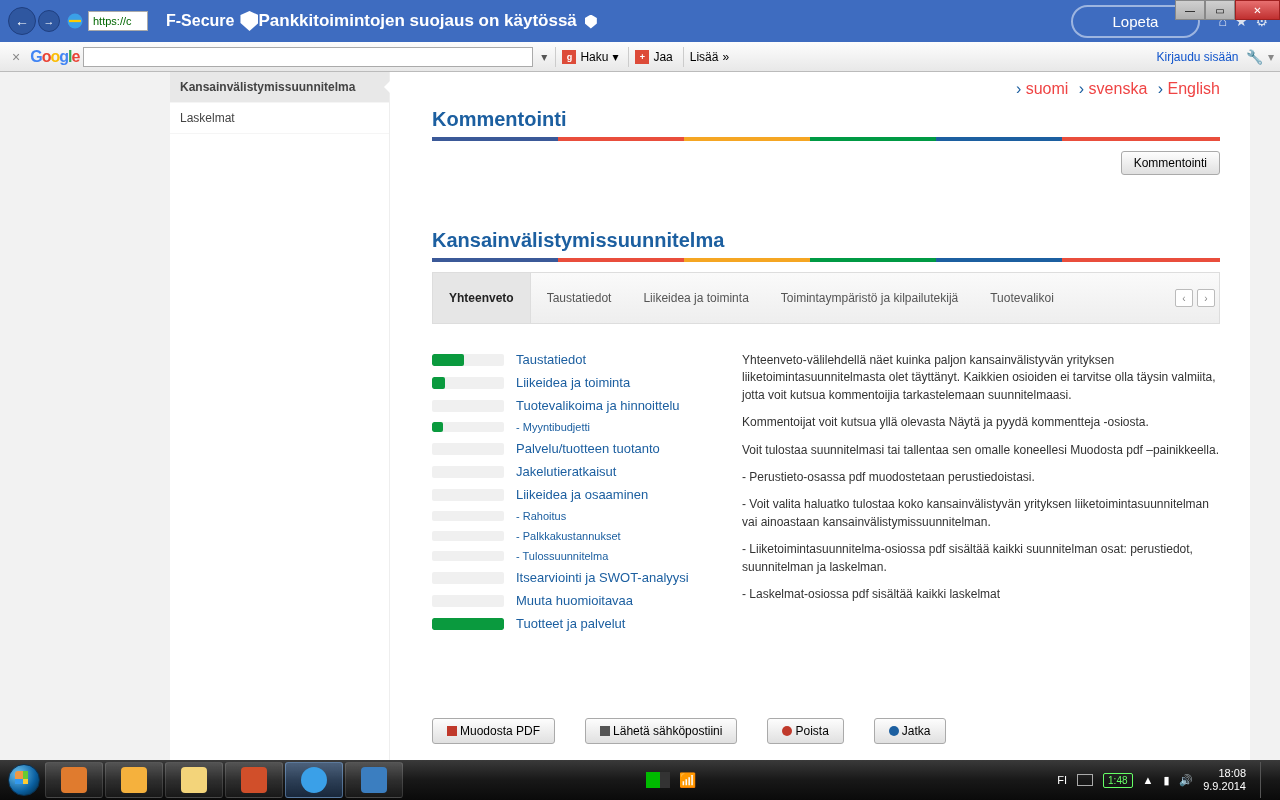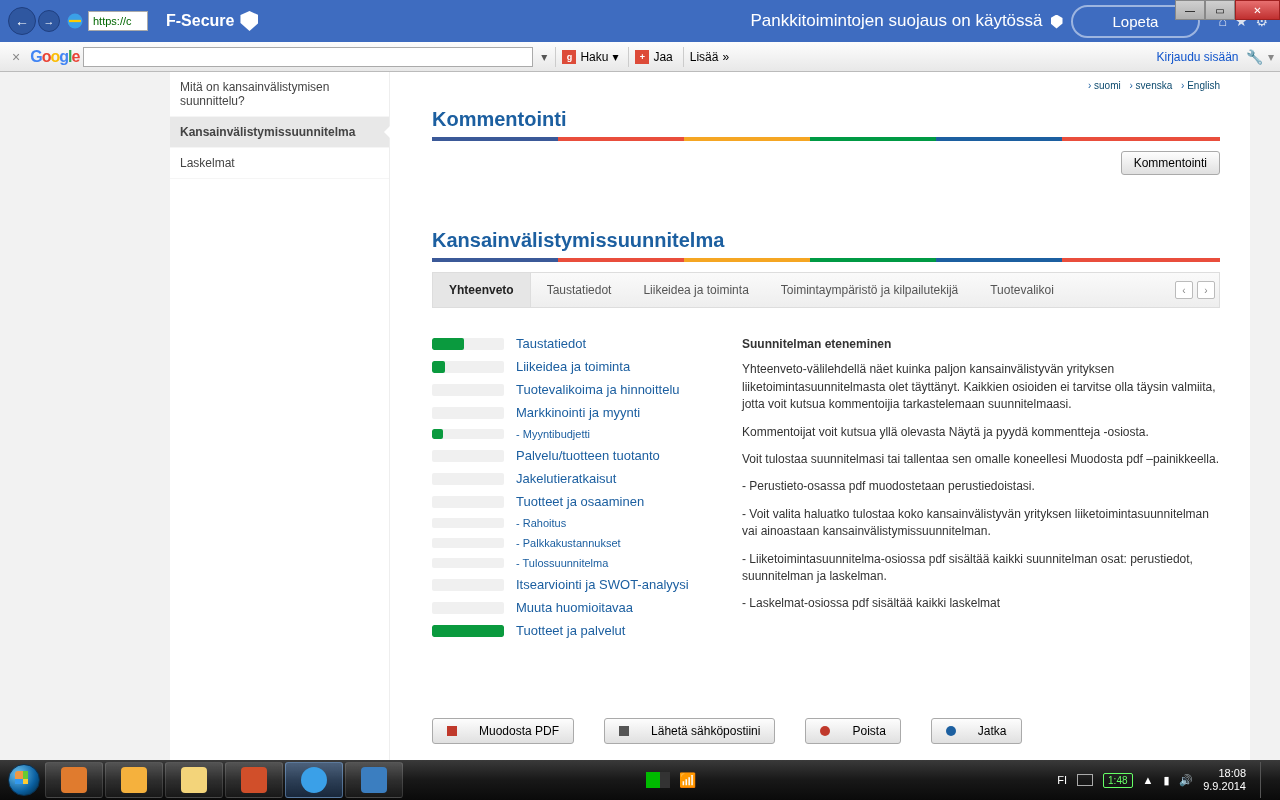--- a/index.html
+++ b/index.html
@@ -13,21 +13,21 @@
 .winchrome .btn.close { background: linear-gradient(#e87070,#c03030); color: #fff; border-color:#a02020; width: 45px; }
 
 
 .fsbanner { height: 42px; background: #3e6cc0; color: #fff; display: flex; align-items: center; padding: 0 8px; position: relative; }
 .nav-back, .nav-fwd { width: 28px; height: 28px; border-radius: 50%; background: #2f57a0; border: 1px solid #1f3f80; display: flex; align-items: center; justify-content: center; color: #fff; font-size: 14px; margin-right: 2px; cursor: pointer; }
 .nav-fwd { width: 22px; height: 22px; font-size: 11px; }
 .ie-icon { width: 18px; height: 18px; margin: 0 4px; }
 .url-bit { background: #fff; color: #060; font-size: 11px; padding: 3px 4px; border: 1px solid #aaa; width: 60px; overflow: hidden; white-space: nowrap; }
 .fs-logo { margin-left: 18px; font-weight: bold; font-size: 16px; display: flex; align-items: center; gap: 6px; }
 .fs-shield { width: 18px; height: 20px; background: #fff; clip-path: polygon(50% 0, 100% 20%, 100% 60%, 50% 100%, 0 60%, 0 20%); display: inline-block; }
-.fs-msg { flex: 1; text-align: right; font-size: 17px; font-weight: 400; }
+.fs-msg { flex: 1; text-align: left; font-size: 17px; font-weight: 700; }
 .fs-msg .mini-shield { display:inline-block; width:12px; height:14px; background:#fff; clip-path: polygon(50% 0,100% 25%,100% 65%,50% 100%,0 65%,0 25%); margin-left:8px; vertical-align:middle; }
 .fs-btn { border: 2px solid #9db5e0; background: transparent; color: #fff; border-radius: 18px; padding: 6px 40px; font-size: 15px; margin: 0 8px; cursor: pointer; }
 .fs-icons { margin-left: 10px; margin-right: 4px; display: flex; gap: 8px; color: #dbe3f0; font-size: 14px; }
 
 
 .gtoolbar { height: 30px; background: linear-gradient(#fdfdfd,#e8e8e8); border-bottom: 1px solid #bbb; display: flex; align-items: center; padding: 0 6px; font-size: 12px; gap: 4px; }
 .gtoolbar .x { color: #888; font-size: 14px; padding: 0 6px; cursor: pointer; }
 .gtoolbar .glogo { font-weight: bold; font-size: 16px; letter-spacing: -1px; }
 .gtoolbar .glogo span:nth-child(1){color:#4285f4}.gtoolbar .glogo span:nth-child(2){color:#ea4335}.gtoolbar .glogo span:nth-child(3){color:#fbbc05}.gtoolbar .glogo span:nth-child(4){color:#4285f4}.gtoolbar .glogo span:nth-child(5){color:#34a853}.gtoolbar .glogo span:nth-child(6){color:#ea4335}
 .gtoolbar input.search { flex: 0 0 450px; height: 20px; border: 1px solid #aaa; padding: 0 4px; }
@@ -42,51 +42,51 @@
 
 
 .page { height: 688px; display: flex; background: #fff; }
 .leftmargin { width: 170px; background: #f2f2f2; }
 .sidebar { width: 220px; background: #fff; font-size: 12px; border-right: 1px solid #eee; }
 .sidebar .item { padding: 8px 10px; color: #444; cursor: pointer; border-bottom: 1px solid #f5f5f5; }
 .sidebar .item.active { background: #e8e8e8; font-weight: bold; position: relative; }
 .sidebar .item.active::after { content:''; position:absolute; right:-1px; top:50%; transform:translateY(-50%); border:6px solid transparent; border-right-color:#fff; }
 
 .main { flex: 1; padding: 12px 30px 0 42px; position: relative; }
-.lang { position: absolute; top: 8px; right: 30px; font-size: 10px; color: #0c4a6e; }
+.lang { position: absolute; top: 8px; right: 30px; font-size: 16px; color: #ef4444; }
 .lang span { margin-left: 6px; cursor: pointer; }
 .lang span::before { content: '› '; color: #1c5fa0; }
 
 h2.sect { color: #1c5fa0; font-size: 20px; font-weight: bold; margin-top: 24px; margin-bottom: 6px; }
 .rainbow { height: 4px; background: linear-gradient(to right,#3b5998 0 16%,#e94e3c 16% 32%,#f5a623 32% 48%,#009a44 48% 64%,#1c5fa0 64% 80%,#e94e3c 80% 100%); margin-bottom: 10px; }
 .btn-grey { background: linear-gradient(#fdfdfd,#e0e0e0); border: 1px solid #aaa; border-radius: 3px; padding: 4px 12px; font-size: 12px; cursor: pointer; }
 .right { float: right; }
 
 .tabs { display: flex; border: 1px solid #ddd; background: linear-gradient(#fafafa,#eee); font-size: 12px; color: #555; position: relative; margin-bottom: 28px; }
-.tabs .tab { padding: 10px 16px; cursor: pointer; white-space: nowrap; }
+.tabs .tab { padding: 18px 16px; cursor: pointer; white-space: nowrap; }
 .tabs .tab.active { background: #e6e6e6; color: #222; font-weight: bold; border-right: 1px solid #ddd; }
 .tabs .nav { position: absolute; right: 4px; top: 50%; transform: translateY(-50%); display: flex; gap: 4px; }
 .tabs .nav .sq { width: 18px; height: 18px; border: 1px solid #bbb; background: #fff; display: flex; align-items: center; justify-content: center; font-size: 10px; cursor: pointer; border-radius:2px; color:#888; }
 
 .overview { display: flex; gap: 30px; }
 .progress-list { flex: 0 0 280px; font-size: 13px; }
 .progress-list .row { display: flex; align-items: center; margin-bottom: 8px; }
 .progress-list .bar { width: 72px; height: 12px; background: #f0f0f0; border-radius: 2px; margin-right: 12px; position: relative; overflow: hidden; }
 .progress-list .bar .fill { position: absolute; left: 0; top: 0; bottom: 0; background: #0a9a3e; border-radius: 2px; }
 .progress-list .row.sub .bar { height: 10px; }
 .progress-list .lbl { color: #1c5fa0; cursor: pointer; }
 .progress-list .row.sub .lbl { font-size: 11px; }
 .progress-list .row.sub .lbl::before { content: '- '; }
 
 .info { flex: 1; font-size: 12px; color: #333; line-height: 1.45; }
 .info h4 { font-size: 12px; font-weight: bold; margin-bottom: 8px; }
 .info p { margin-bottom: 10px; }
 
 .bottom-buttons { position: absolute; bottom: 16px; left: 42px; right: 30px; display: flex; gap: 30px; }
-.bottom-buttons .btn-grey { display: flex; align-items: center; gap: 22px; padding: 5px 14px; }
+.bottom-buttons .btn-grey { display: flex; align-items: center; gap: 3px; padding: 5px 14px; }
 .bottom-buttons .ico { width: 10px; height: 10px; display: inline-block; }
 .ico.pdf { background: #c0392b; }
 .ico.mail { background: #555; }
 .ico.save { background: #1c5fa0; }
 .ico.del { background: #c0392b; border-radius:50%; }
 .ico.go { background: #1c5fa0; border-radius:50%; }
 
 .rightmargin { width: 30px; background: #f2f2f2; }
 
 
@@ -162,21 +162,20 @@
     </div>
   <div class="spacer"></div>
   <span class="login">Kirjaudu sisään</span>
   <span class="wrench">🔧</span>
     <span style="color:#888">▾</span>
 </div>
 
 <div class="page">
   <div class="leftmargin"></div>
   <div class="sidebar">
-    <div class="item">Mitä on kansainvälistymisen suunnittelu?</div>
     <div class="item active">Kansainvälistymissuunnitelma</div>
     <div class="item">Laskelmat</div>
   </div>
 
   <div class="main">
     <div class="lang">
       <span>suomi</span>
       <span>svenska</span>
       <span>English</span>
     </div>
@@ -214,26 +213,20 @@
               <div class="fill" style="width: 18%;"></div>
             </div>
             <a class="lbl">Liikeidea ja toiminta</a>
           </div>
           <div class="row">
             <div class="bar">
               <div class="fill" style="width: 0%;"></div>
             </div>
             <a class="lbl">Tuotevalikoima ja hinnoittelu</a>
           </div>
-          <div class="row">
-            <div class="bar">
-              <div class="fill" style="width: 0%;"></div>
-            </div>
-            <a class="lbl">Markkinointi ja myynti</a>
-          </div>
           <div class="row sub">
             <div class="bar">
               <div class="fill" style="width: 15%;"></div>
             </div>
             <a class="lbl">Myyntibudjetti</a>
           </div>
           <div class="row">
             <div class="bar">
               <div class="fill" style="width: 0%;"></div>
             </div>
@@ -242,21 +235,21 @@
           <div class="row">
             <div class="bar">
               <div class="fill" style="width: 0%;"></div>
             </div>
             <a class="lbl">Jakelutieratkaisut</a>
           </div>
           <div class="row">
             <div class="bar">
               <div class="fill" style="width: 0%;"></div>
             </div>
-            <a class="lbl">Tuotteet ja osaaminen</a>
+            <a class="lbl">Liikeidea ja osaaminen</a>
           </div>
           <div class="row sub">
             <div class="bar">
               <div class="fill" style="width: 0%;"></div>
             </div>
             <a class="lbl">Rahoitus</a>
           </div>
           <div class="row sub">
             <div class="bar">
               <div class="fill" style="width: 0%;"></div>
@@ -282,21 +275,20 @@
             <a class="lbl">Muuta huomioitavaa</a>
           </div>
           <div class="row">
             <div class="bar">
               <div class="fill" style="width: 100%;"></div>
             </div>
             <a class="lbl">Tuotteet ja palvelut</a>
           </div>
         </div>
       <div class="info">
-        <h4>Suunnitelman eteneminen</h4>
         <p>Yhteenveto-välilehdellä näet kuinka paljon kansainvälistyvän yrityksen liiketoimintasuunnitelmasta olet täyttänyt. Kaikkien osioiden ei tarvitse olla täysin valmiita, jotta voit kutsua kommentoijia tarkastelemaan suunnitelmaasi.</p>
         <p>Kommentoijat voit kutsua yllä olevasta Näytä ja pyydä kommentteja -osiosta.</p>
         <p>Voit tulostaa suunnitelmasi tai tallentaa sen omalle koneellesi Muodosta pdf –painikkeella.</p>
         <p>- Perustieto-osassa pdf muodostetaan perustiedoistasi.</p>
         <p>- Voit valita haluatko tulostaa koko kansainvälistyvän yrityksen liiketoimintasuunnitelman vai ainoastaan kansainvälistymissuunnitelman.</p>
         <p>- Liiketoimintasuunnitelma-osiossa pdf sisältää kaikki suunnitelman osat: perustiedot, suunnitelman ja laskelman.</p>
         <p>- Laskelmat-osiossa pdf sisältää kaikki laskelmat</p>
       </div>
     </div>
 

